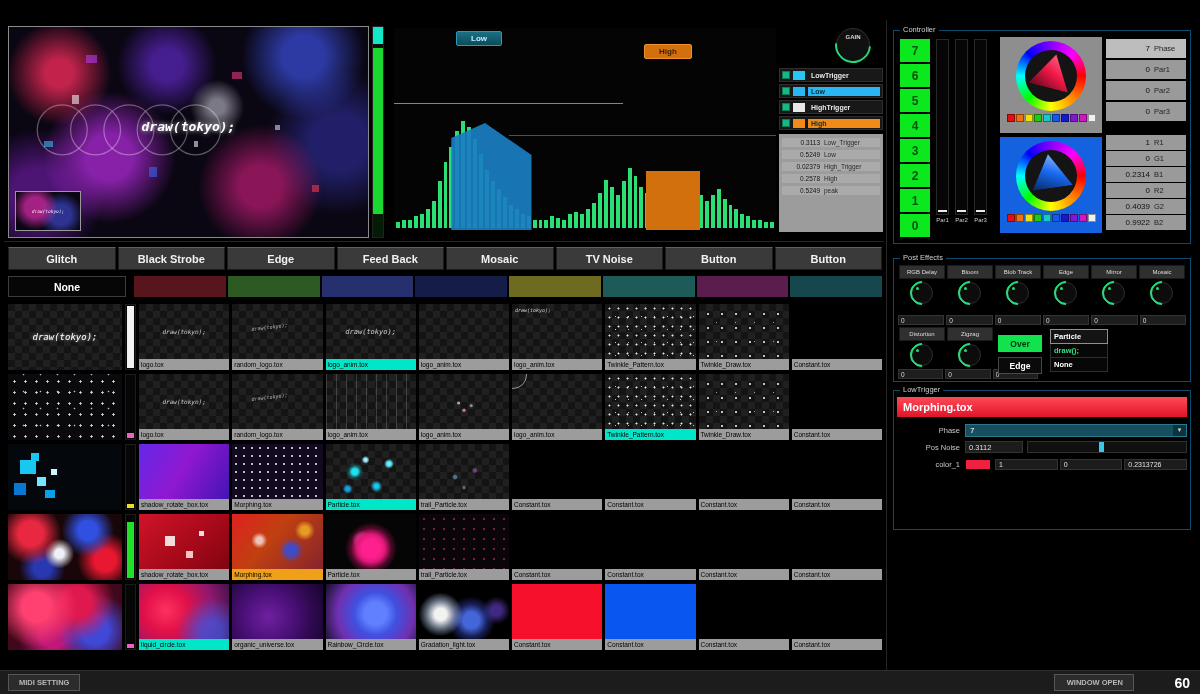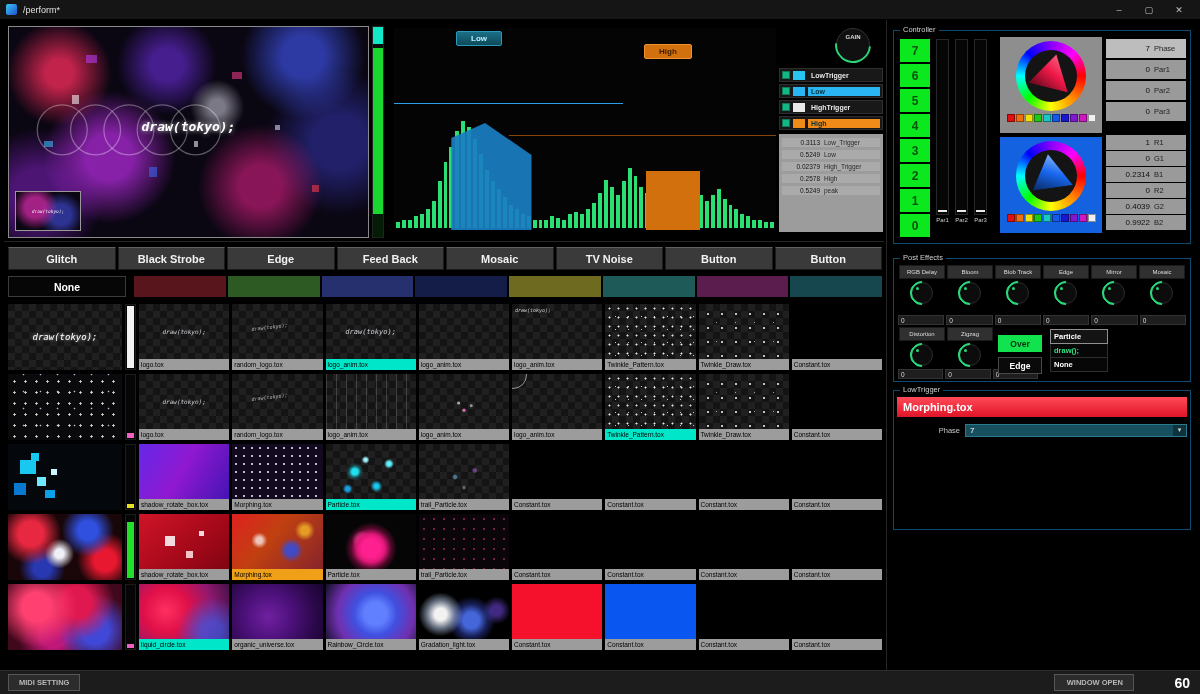--- a/index.html
+++ b/index.html
@@ -280,29 +280,20 @@
     display:flex;align-items:center;padding:0 8px;}
   .bb-btn{background:#2c2c2c;border:1px solid #565656;color:#b8b8b8;font-size:7.5px;font-weight:bold;padding:3px 10px;}
   .window-btn{margin-left:auto;margin-right:58px;padding-left:12px;}
   .fps{position:absolute;right:10px;bottom:3px;color:#fff;font-weight:bold;font-size:14px;}
 </style>
 </head>
 <body>
 
 <div class="app">
 
-  <div class="titlebar">
-    <div class="app-icon"></div>
-    <span class="title-text">/perform*</span>
-    <div class="win-controls">
-      <div class="win-btn">–</div>
-      <div class="win-btn">▢</div>
-      <div class="win-btn">✕</div>
-    </div>
-  </div>
 
   <div class="divider-v"></div>
   <div class="divider-h"></div>
 
   <div class="preview-panel">
     <div class="preview-art">
       <svg class="art-circles" viewBox="0 0 200 60">
         <g fill="none" stroke="rgba(255,255,255,.55)" stroke-width="1.2">
           <circle cx="30" cy="30" r="24"></circle>
             <circle cx="62" cy="30" r="24"></circle>
@@ -852,20 +843,36 @@
     <span class="panel-title">LowTrigger</span>
     <div class="param-head">Morphing.tox</div>
     <div class="param-rows">
       <div class="p-row">
         <span class="p-label">Phase</span>
         <div class="dropdown dd-phase">
           <span>7</span>
           <span class="dd-arrow"></span>
         </div>
       </div>
+      <div class="p-row">
+        <span class="p-label">Pos Noise</span>
+        <div class="pn-value">0.3112</div>
+        <div class="pn-slider">
+          <div class="pn-handle" id="pn-handle" style="left: 45%;"></div>
+        </div>
+      </div>
+      <div class="p-row">
+        <span class="p-label">color_1</span>
+        <div class="color-swatch" id="cv1-swatch" style="background: rgb(240, 32, 64);"></div>
+        <div class="color-vals" id="cv1">
+            <div class="cv-box">1</div>
+            <div class="cv-box">0</div>
+            <div class="cv-box">0.2313726</div>
+          </div>
+      </div>
     </div>
   </div>
 
   <div class="bottombar">
     <div class="bb-btn">MIDI SETTING</div>
     <div class="bb-btn window-btn">WINDOW OPEN</div>
     <div class="fps">60</div>
   </div>
 
 </div>

